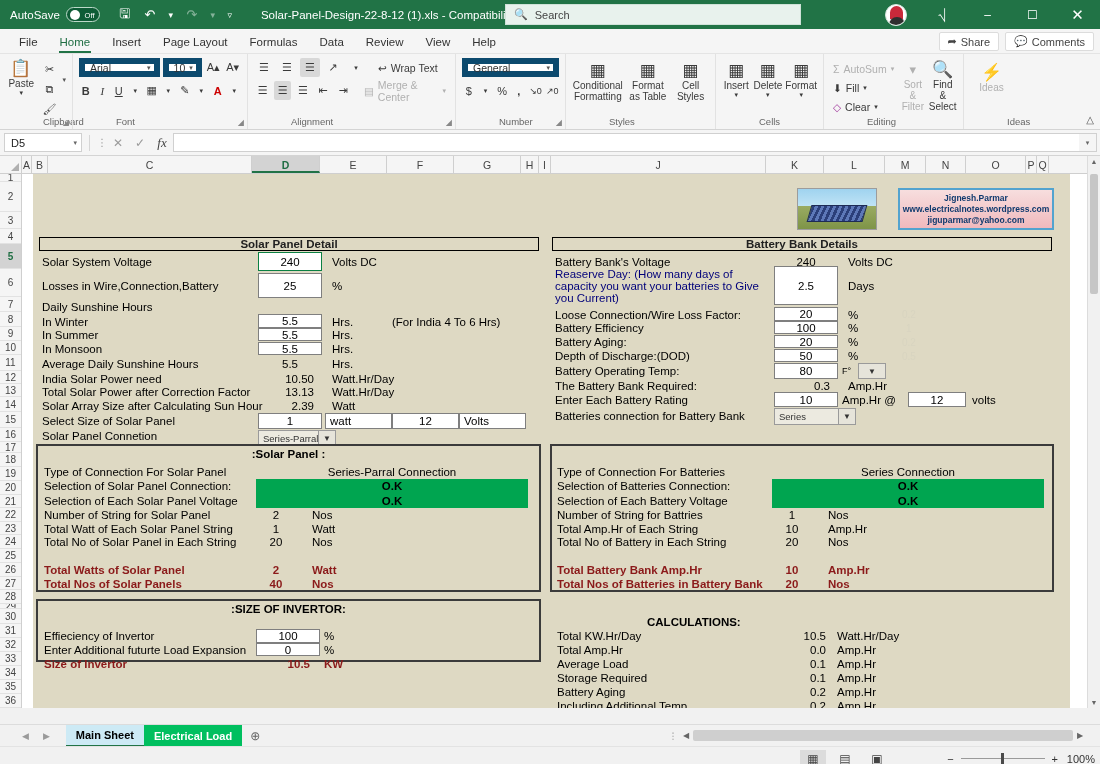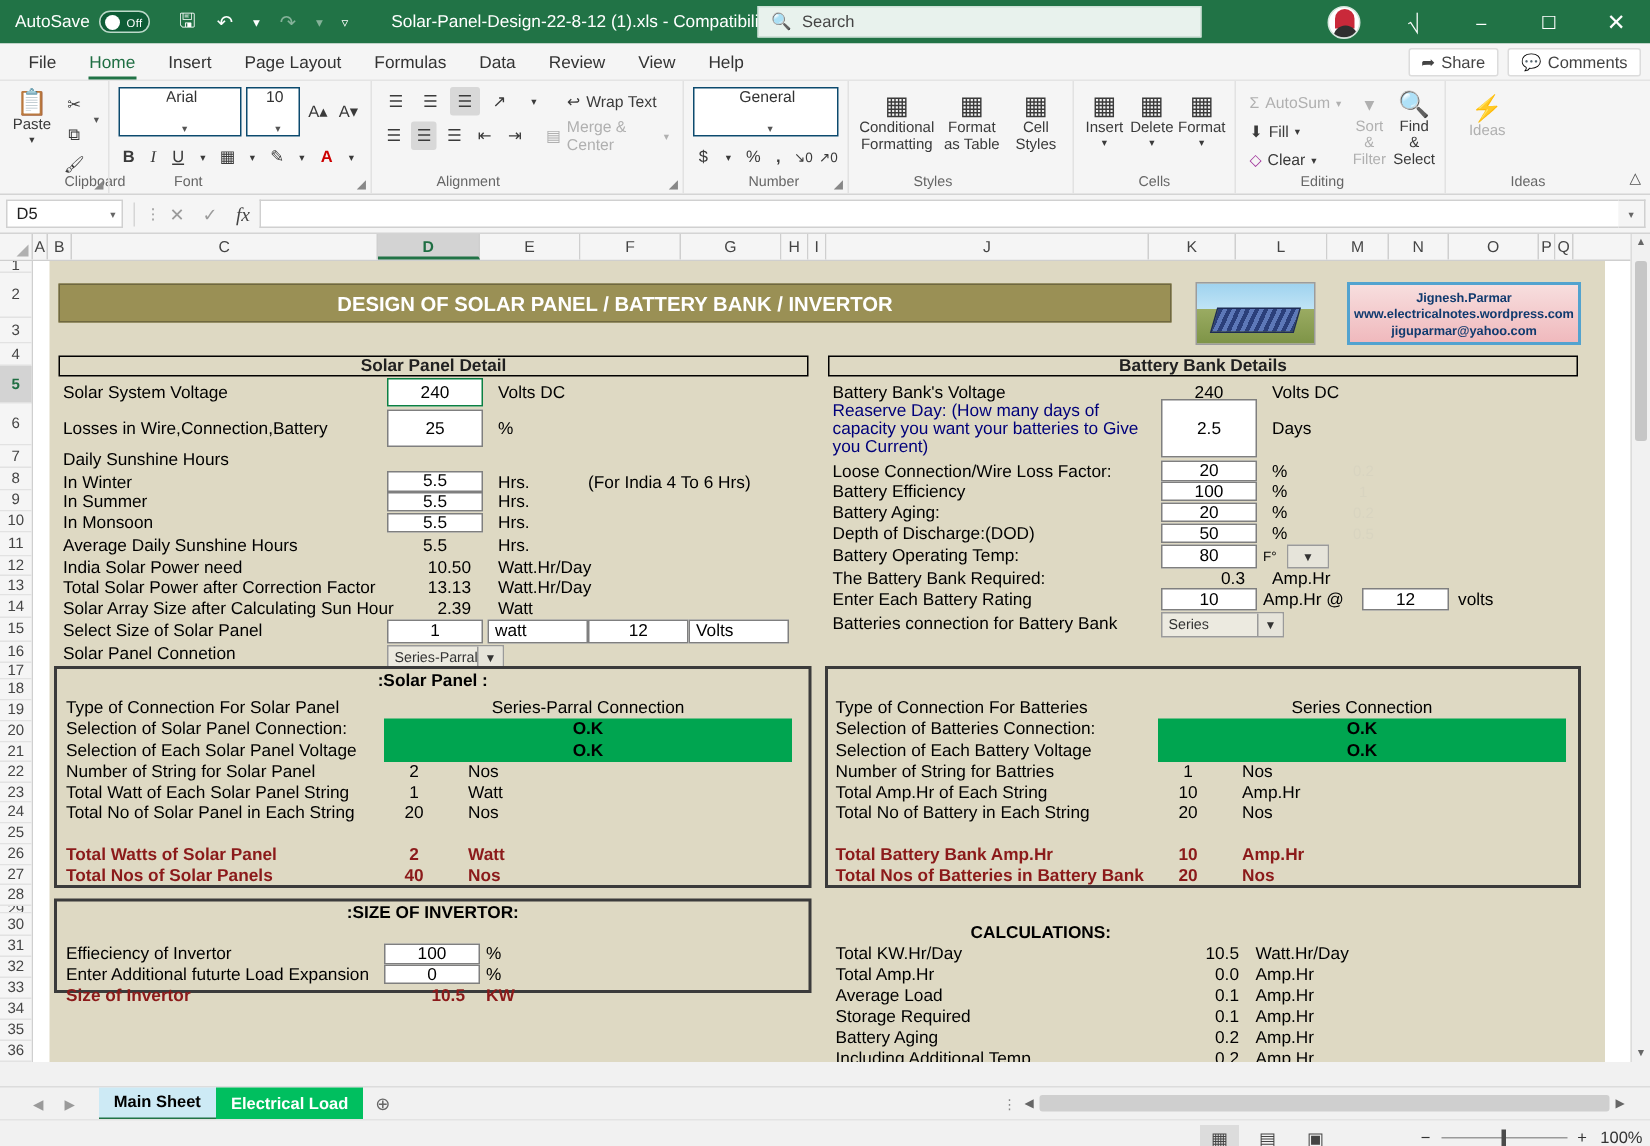--- a/index.html
+++ b/index.html
@@ -69,22 +69,22 @@
   .gname { position:absolute; bottom:2px; left:0; right:0; text-align:left; font-size:9.5px; color:#666;padding-left:43px; }
   .gdial { position:absolute; bottom:2px; right:3px; font-size:8px; color:#888; }
   .grow { display:flex; align-items:center; gap:3px; }
   .btn-lg { display:flex; flex-direction:column; align-items:center; justify-content:flex-start;
             width:46px; font-size:10px; color:#3a3a3a; padding-top:1px; }
   .btn-lg .ic { font-size:17px; line-height:19px; }
   .btn-lg .tx { line-height:11px; text-align:center; }
   .mini { width:20px;height:19px;display:flex;align-items:center;justify-content:center;
           font-size:11px;color:#3a3a3a;border-radius:2px; }
   .mini.sel { background:#d8d8d8; }
-  .cbox { height:33px; border:1px solid #0c4a6e; background:#fff; display:flex; align-items:center;
-          padding:0 3px 0 5px; font-size:10.5px; color:#333; justify-content:space-between;flex-direction:column; }
+  .cbox { height:19px; border:6px solid #0c4a6e; background:#fff; display:flex; align-items:center;
+          padding:0 3px 0 5px; font-size:10.5px; color:#333; justify-content:space-between; }
   .cbox .cv { overflow:hidden; white-space:nowrap; }
   .cbox .ar { font-size:7px; color:#555; margin-left:4px; }
   .txt-item { display:flex; align-items:center; gap:4px; font-size:10.5px; color:#3a3a3a; height:19px; padding:0 3px;}
   .txt-item.dim { color:#b0b0b0; }
   
   .fbar { height:26px; background:#f5f5f5; display:flex; align-items:center; border-bottom:1px solid #d4d4d4; }
   .namebox { width:78px; height:19px; margin-left:4px; border:1px solid #d0d0d0; background:#fff;
              display:flex; align-items:center; justify-content:space-between; padding:0 4px 0 6px;
              font-size:11px; }
   .namebox .ar { font-size:7px; color:#666; }
@@ -485,21 +485,20 @@
       <div class="rh" style="height:14px;line-height:14px">36</div>
 
     </div>
 
     <div class="sheet">
 
       <div class="bg beige" style="left:0;top:0;width:1065px;height:534px"></div>
       <div class="bg" style="left:0;top:0;width:11px;height:534px;background:#fff"></div>
       <div class="bg" style="left:1048px;top:0;width:17px;height:534px;background:#fff"></div>
 
-      <div class="bg title-band" style="left:17px;top:15px;width:742px;height:26px">DESIGN OF SOLAR PANEL / BATTERY BANK / INVERTOR</div>
 
       <div class="solarimg" style="left:775px;top:14px;width:80px;height:42px">
         <div class="pan"></div>
       </div>
       <div class="authorbox" style="left:876px;top:14px;width:156px;height:42px">
         <div>Jignesh.Parmar</div>
         <div>www.electricalnotes.wordpress.com</div>
         <div>jiguparmar@yahoo.com</div>
       </div>
 

